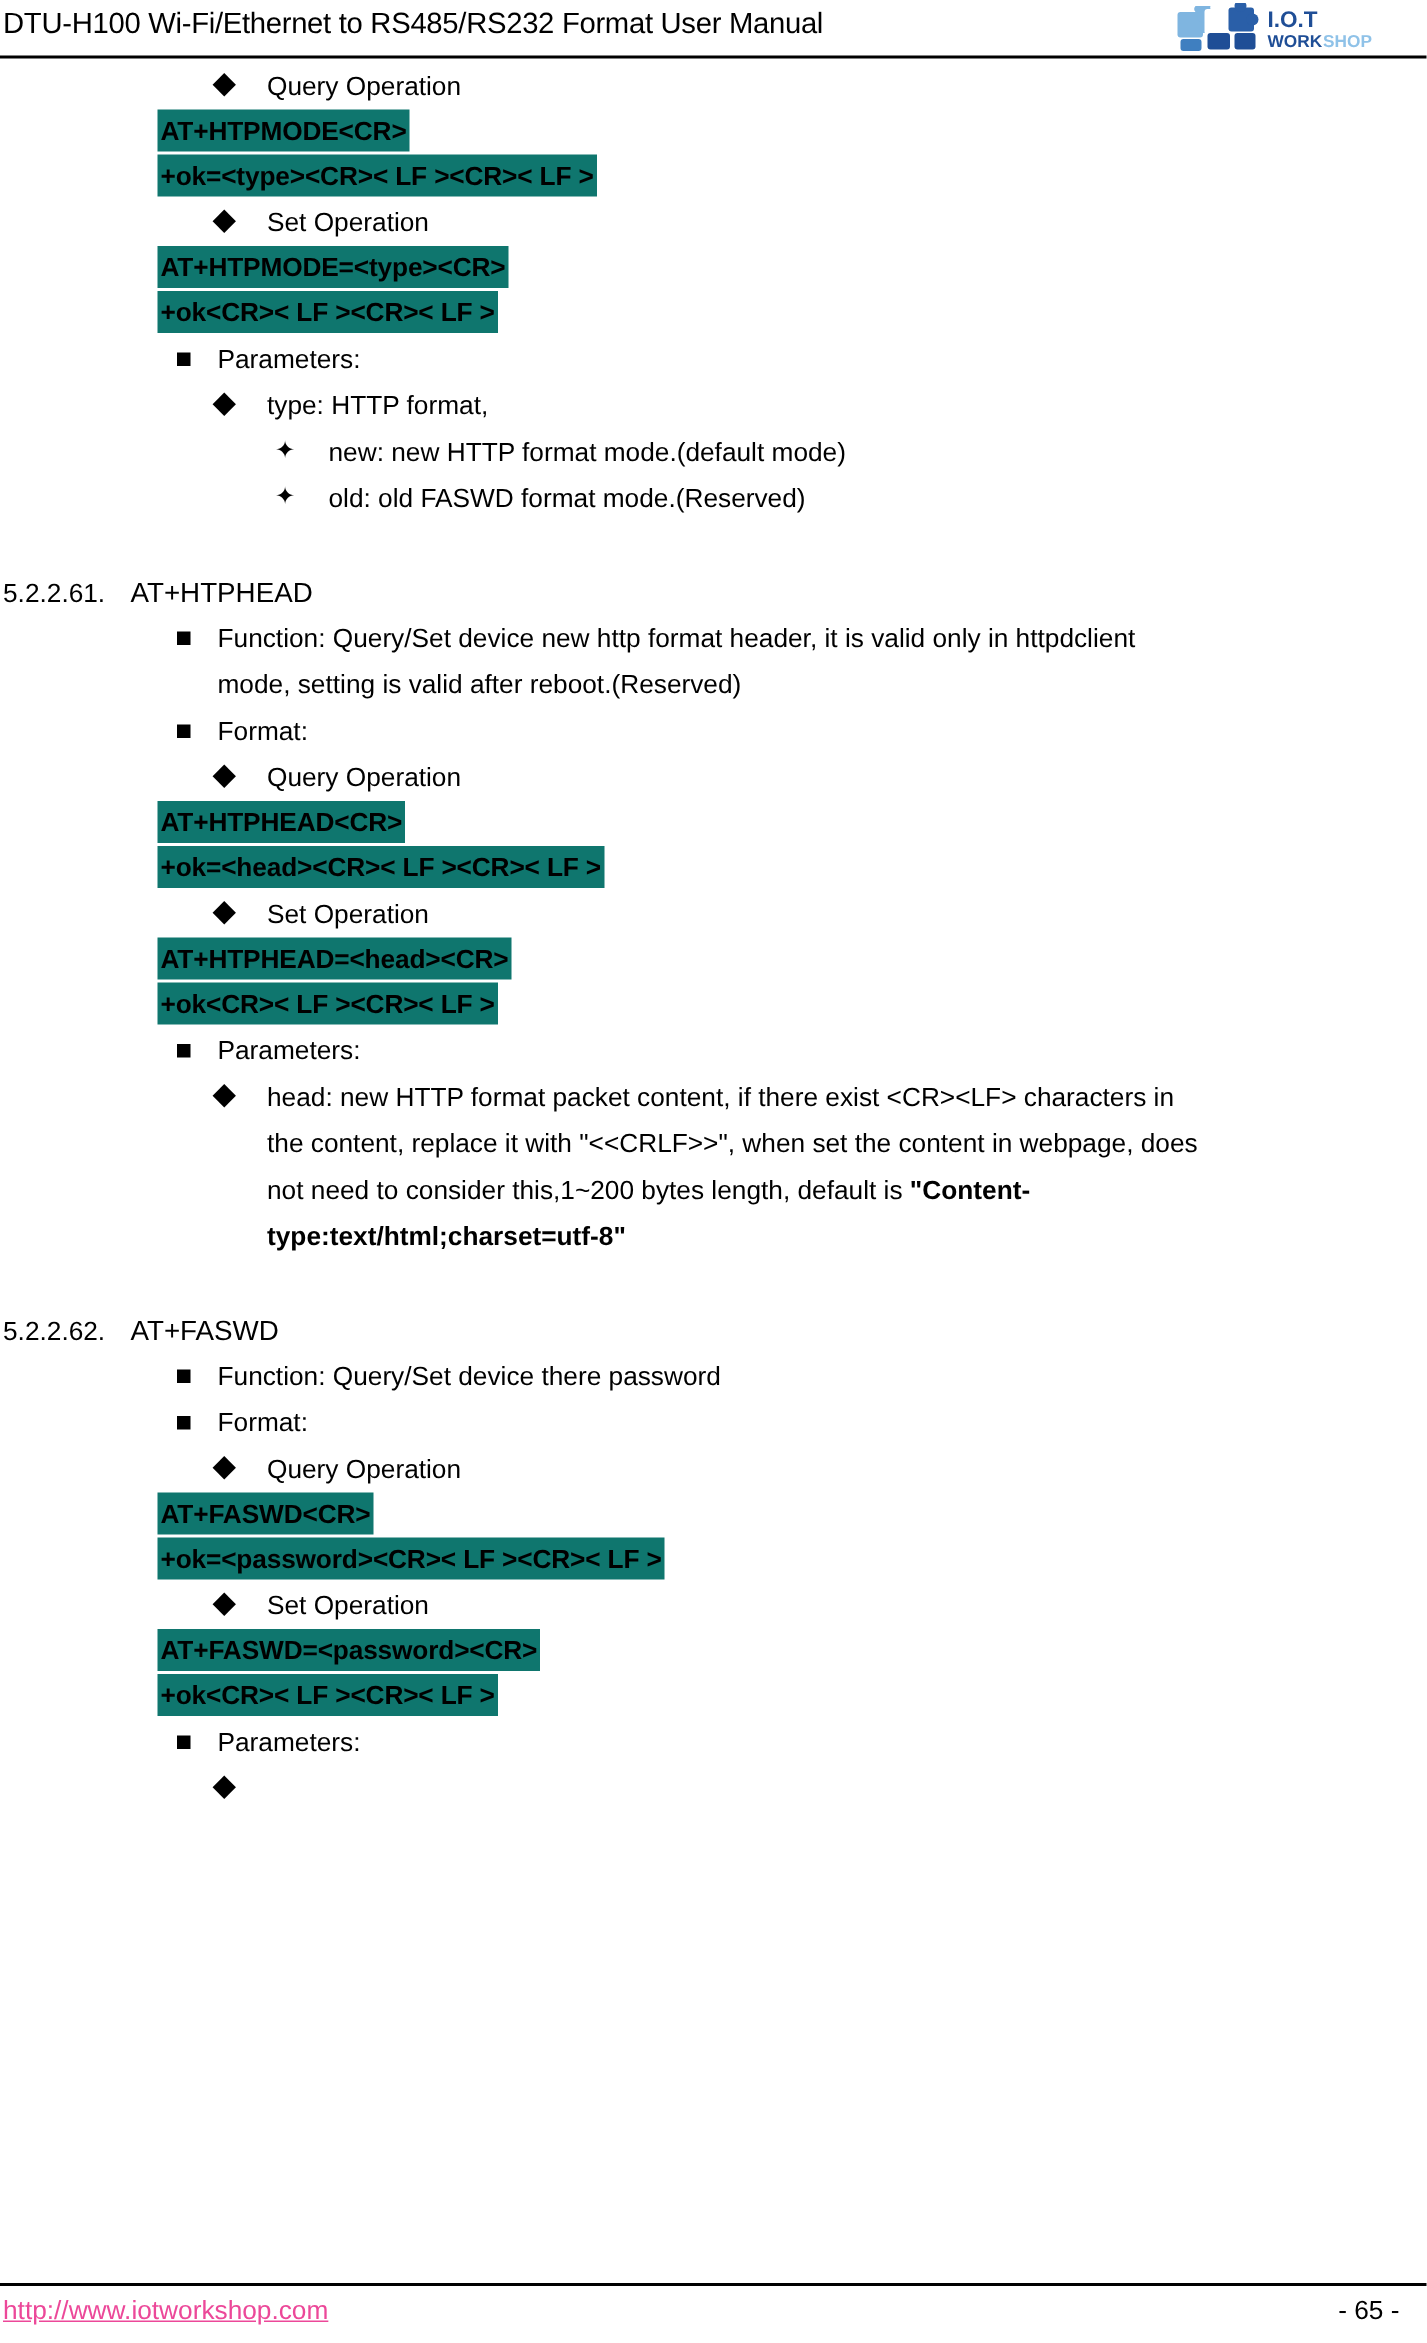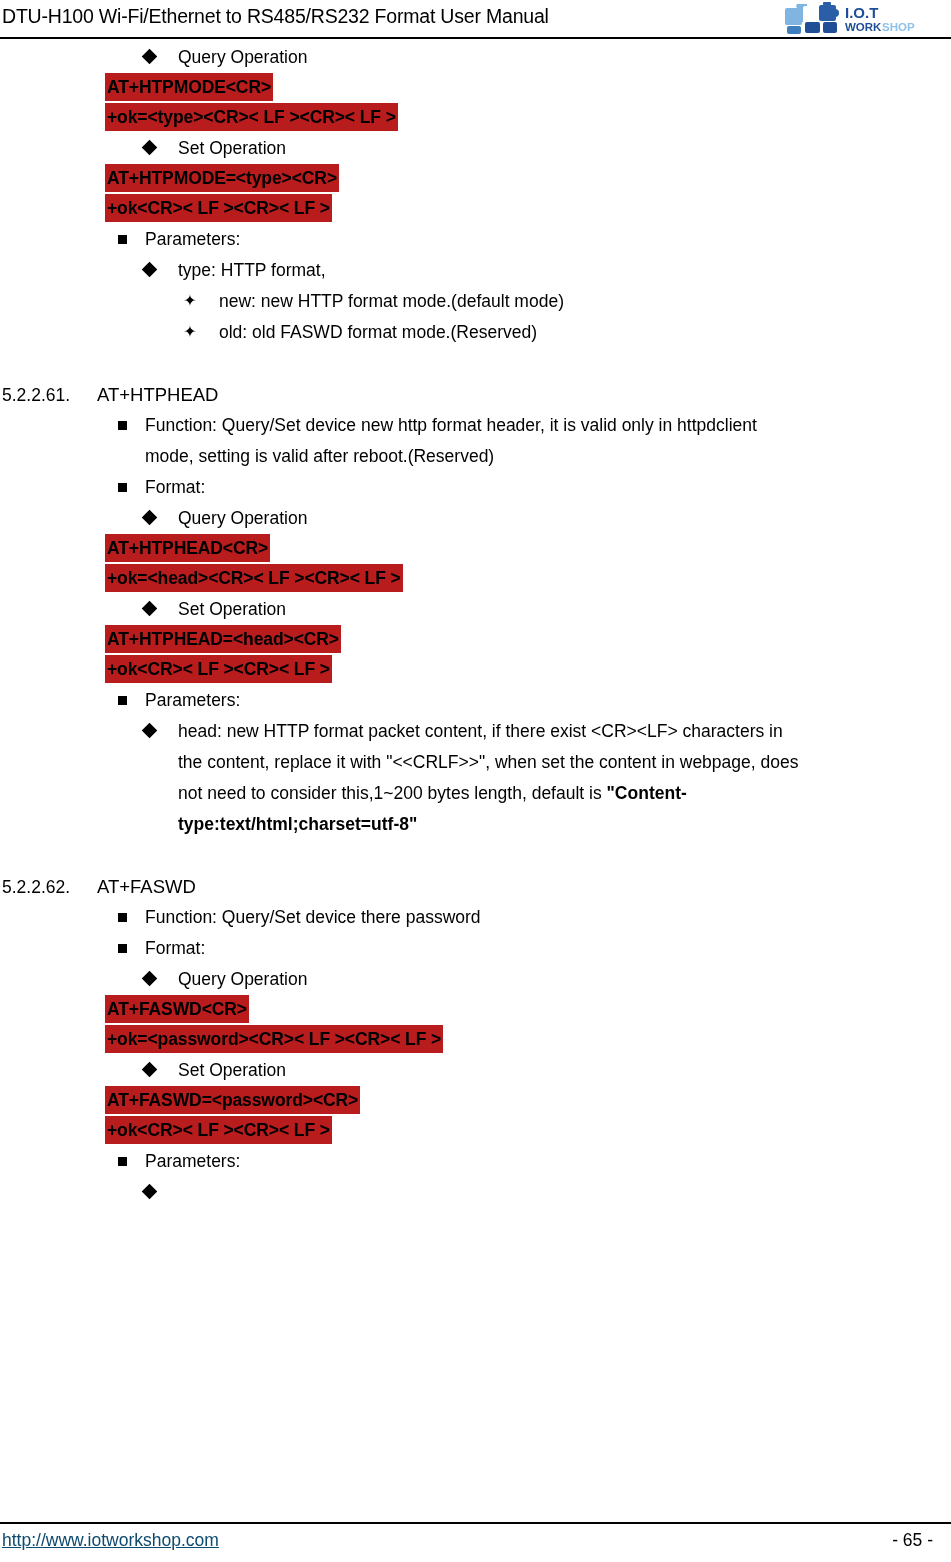--- a/index.html
+++ b/index.html
@@ -122,21 +122,21 @@
   
   .cmd-row {
     position: relative;
     margin: 0;
     padding-left: 105px;
     height: 30px;
     line-height: 30px;
   }
   .cmd {
     display: inline-block;
-    background: #b91c1c;
+    background: #0f766e;
     font-weight: bold;
     font-size: 17.5px;
     line-height: 26px;
     padding: 1px 2px 1px 2px;
     white-space: pre;
     letter-spacing: -0.1px;
   }
 
   
   .section-head {
@@ -150,21 +150,21 @@
     box-sizing: border-box;
   }
   .section-num {
     position: absolute;
     left: 2px;
     top: 14px;
     font-size: 17.5px;
   }
   .section-title {
     position: absolute;
-    left: 97px;
+    left: 87px;
     top: 14px;
     font-size: 18.5px;
   }
   .spacer-md { height: 18px; }
 
   .b { font-weight: bold; }
 
   
   .page-footer {
     position: absolute;
@@ -179,21 +179,21 @@
     top: 18px;
     width: 951px;
     height: 0;
     border-top: 2px solid #000;
   }
   .footer-url {
     position: absolute;
     left: 2px;
     top: 26px;
     font-size: 17.5px;
-    color: #0c4a6e;
+    color: #ec4899;
     text-decoration: underline;
     white-space: nowrap;
   }
   .footer-page {
     position: absolute;
     right: 18px;
     top: 26px;
     font-size: 17.5px;
     color: #000;
     white-space: nowrap;

